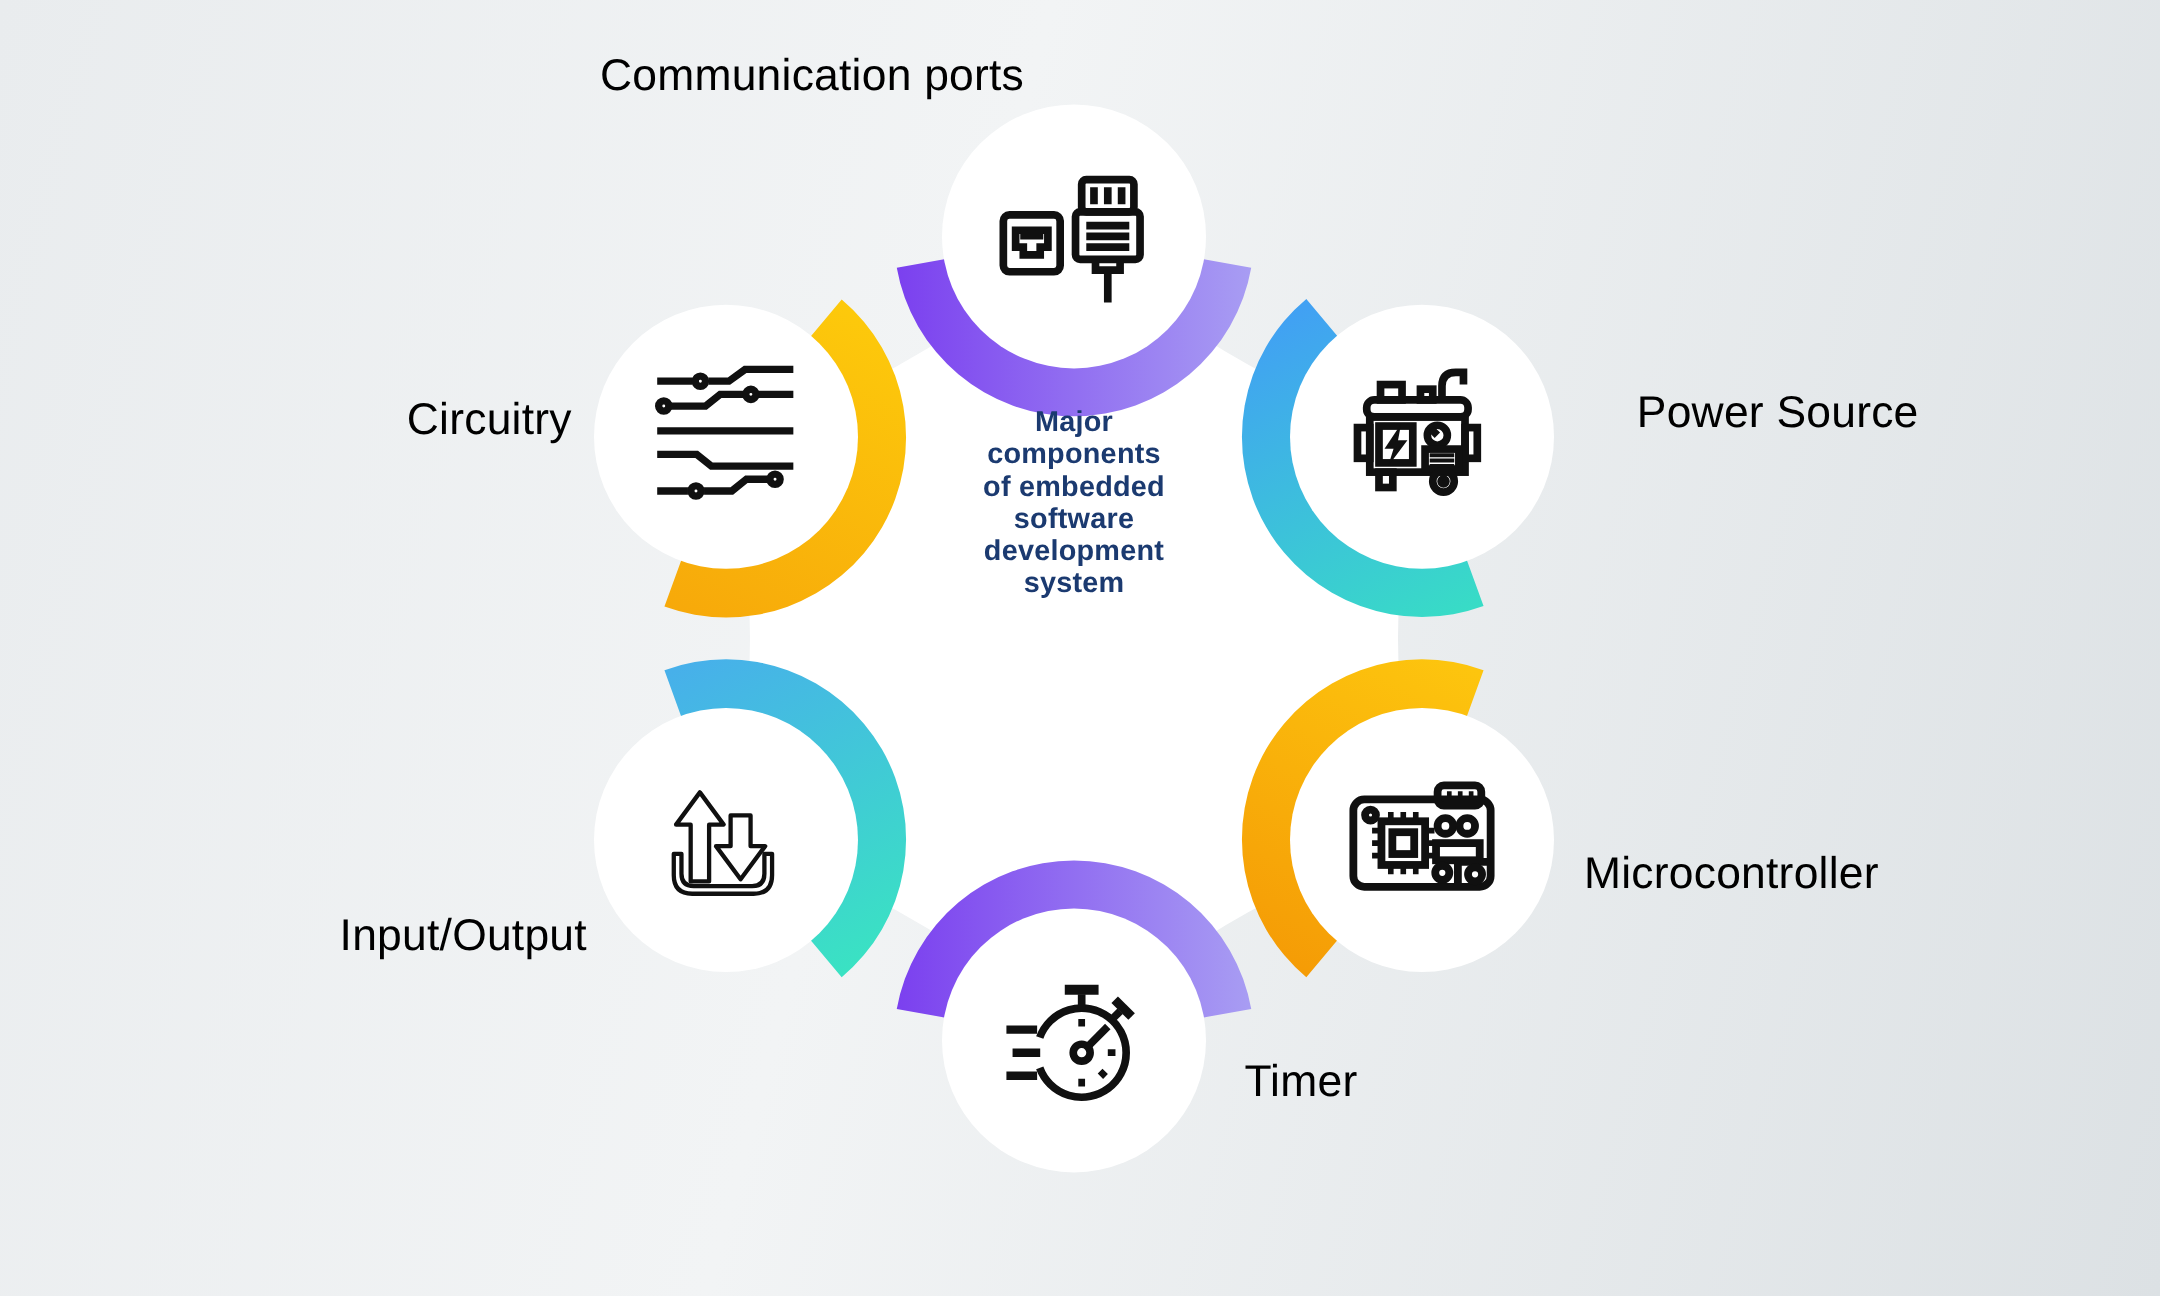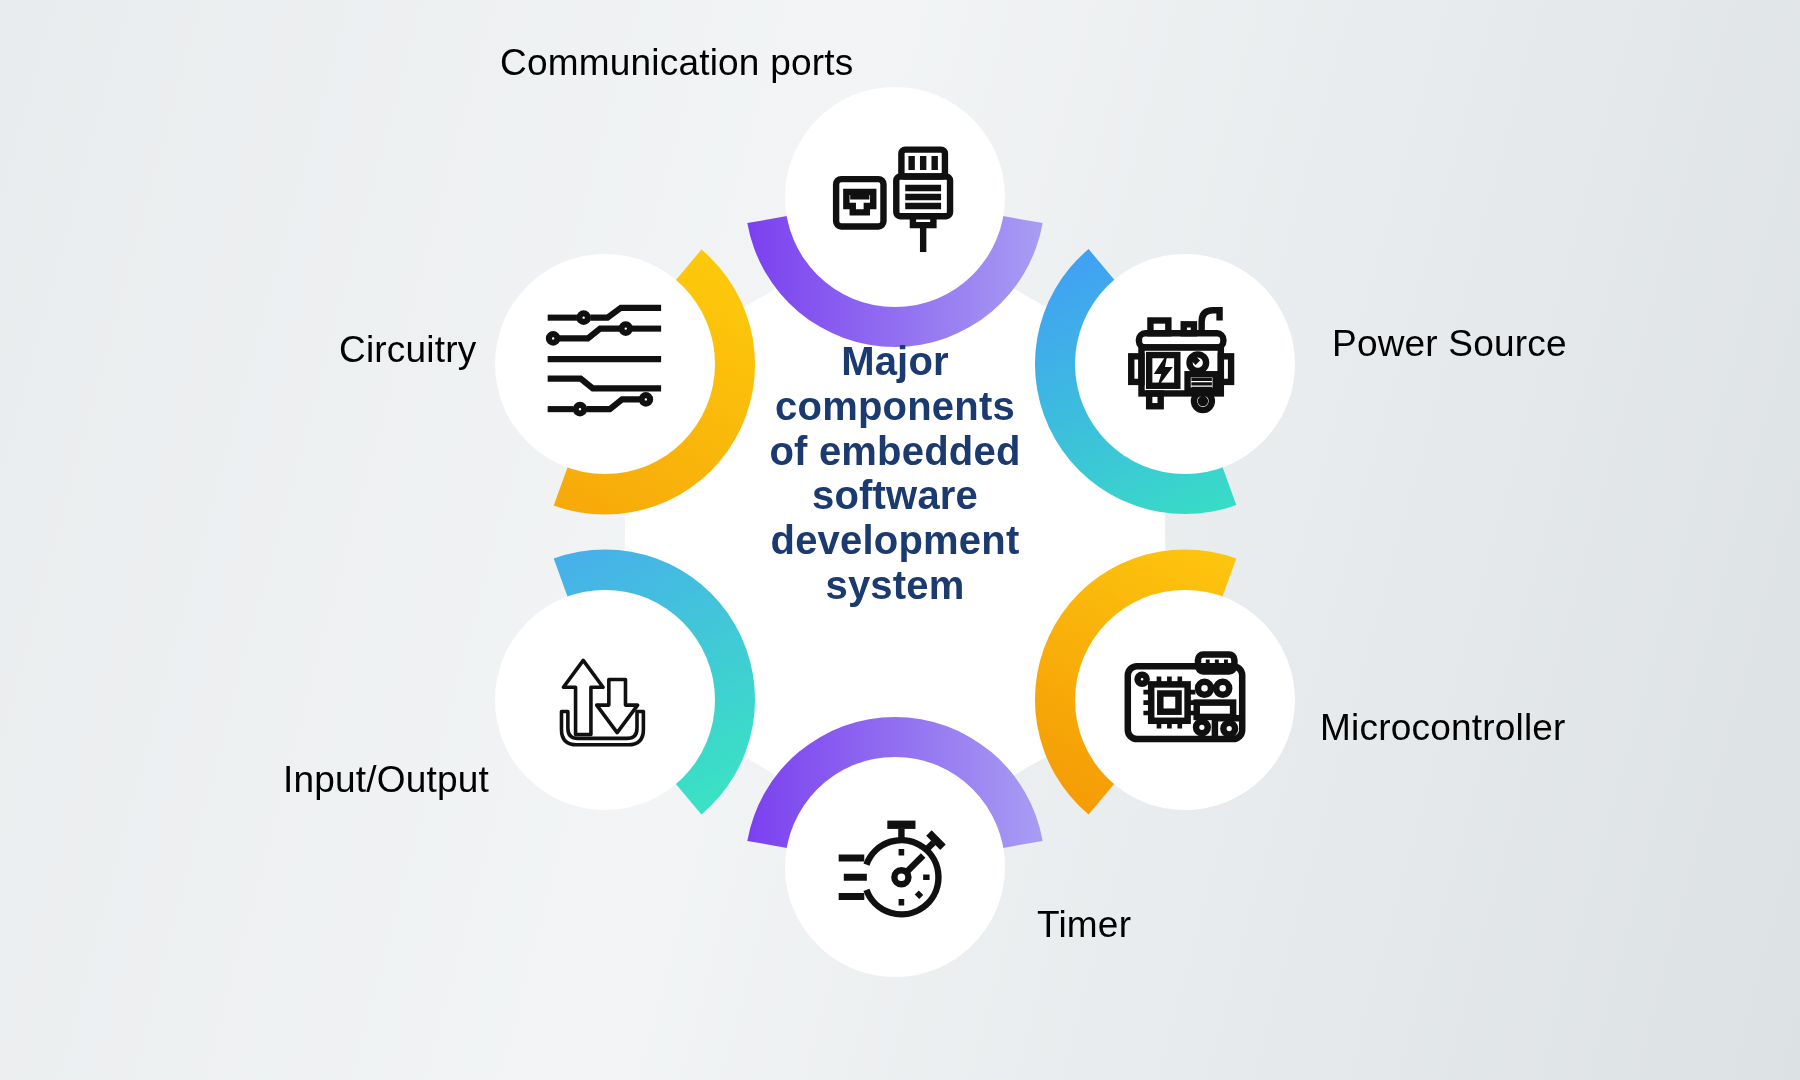--- a/index.html
+++ b/index.html
@@ -14,35 +14,35 @@
     position:absolute;width:220px;height:220px;border-radius:50%;
     background:#ffffff;display:flex;align-items:center;justify-content:center;
   }
   .node-circle svg{display:block;}
   .node-label{
     position:absolute;color:#000000;font-size:37px;line-height:1.1;
     white-space:nowrap;letter-spacing:0.2px;
   }
   .center-title{
     position:absolute;left:695px;top:339px;width:400px;
-    text-align:center;color:#1b3a70;font-size:40px;font-weight:700;
+    text-align:center;color:#1b3a70;font-size:24px;font-weight:700;
     line-height:1.12;white-space:pre-line;letter-spacing:0.2px;
   }
   
   .pos-comm{left:785px;top:87px;}
   .pos-power{left:1075px;top:254px;}
   .pos-micro{left:1075px;top:590px;}
   .pos-timer{left:785px;top:757px;}
   .pos-io{left:495px;top:590px;}
   .pos-circuitry{left:495px;top:254px;}
   
   .lbl-comm{left:500px;top:43px;}
-  .lbl-power{left:1332px;top:324px;}
+  .lbl-power{left:1364px;top:324px;}
   .lbl-micro{left:1320px;top:708px;}
-  .lbl-timer{left:1037px;top:905px;text-align:right;}
+  .lbl-timer{left:1037px;top:881px;text-align:right;}
   .lbl-io{left:283px;top:760px;text-align:right;}
   .lbl-circuitry{left:327px;top:330px;margin-left:12px;}
   .ic{stroke:#101010;fill:none;stroke-width:5;stroke-miterlimit:10;}
   .ic-thin{stroke:#101010;fill:none;stroke-width:2.8;stroke-linejoin:round;}
 </style>
 </head>
 <body>
 
 <div class="stage">
 

